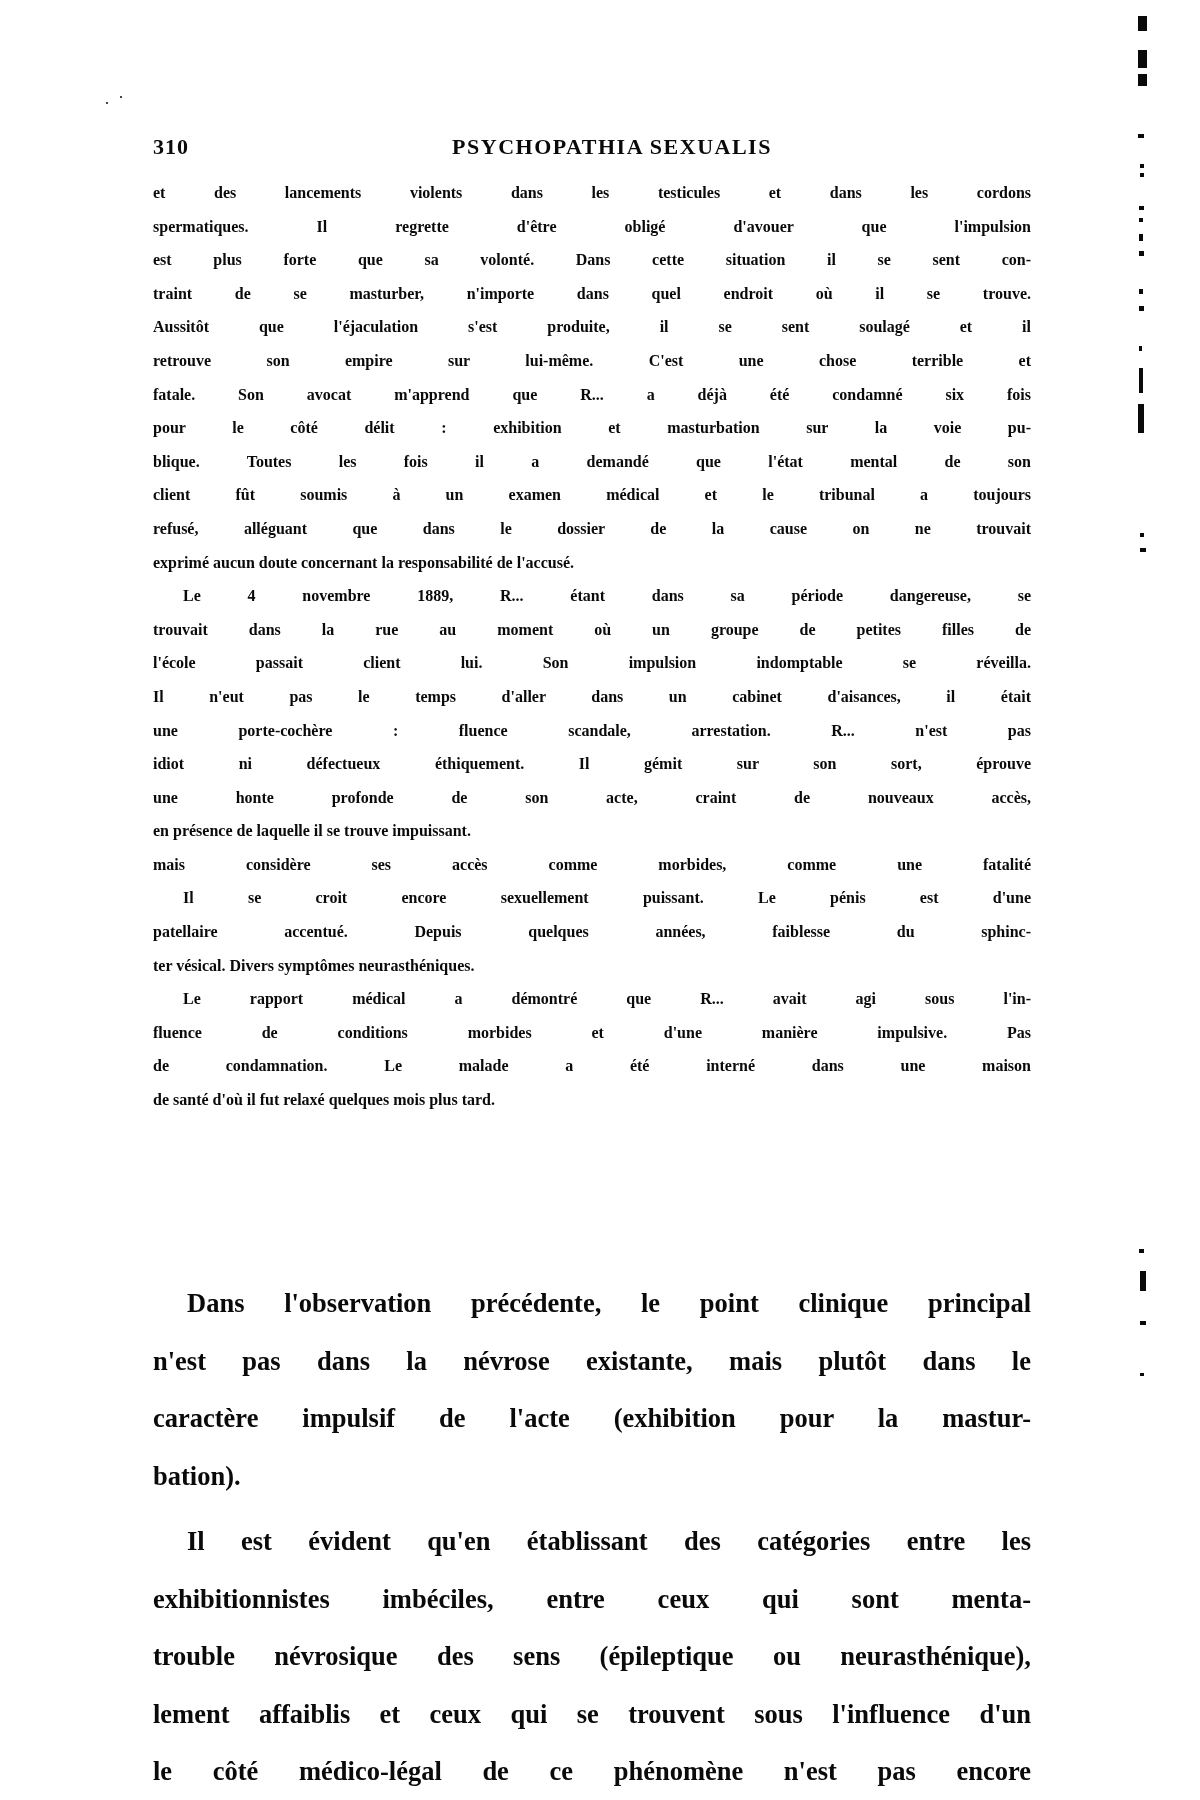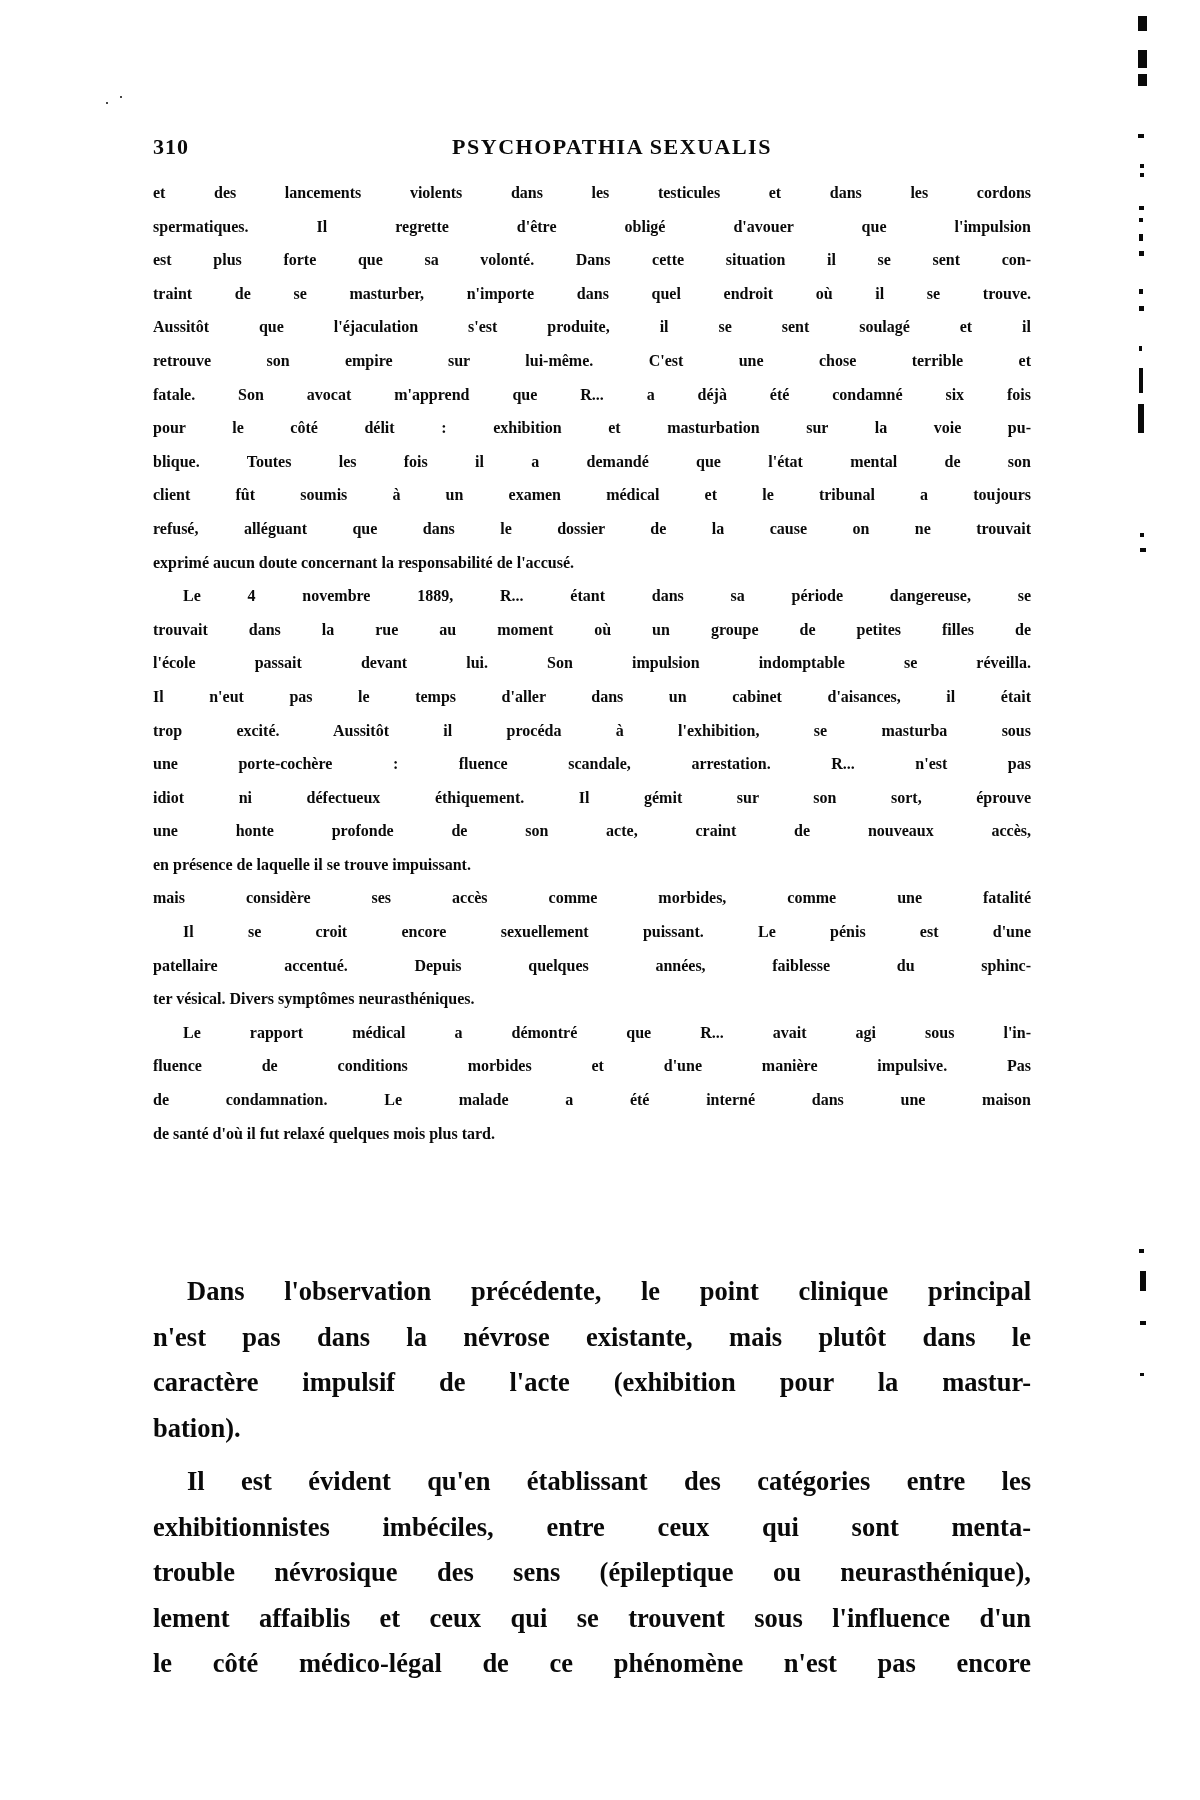--- a/index.html
+++ b/index.html
@@ -11,21 +11,21 @@
     }
     .running-head .pnum { position: absolute; left: 0; top: 0; letter-spacing: 1px; }
     .running-head .rtitle { position: absolute; left: 0; right: 0; top: 0; text-align: center; letter-spacing: 1.5px; padding-left: 40px; }
     .block {
       position: absolute; left: 153px; width: 878px;
       font-family: "Liberation Serif", serif; font-weight: bold;
     }
     .small { top: 160px; font-size: 16px; line-height: 33.6px; }
     .large { top: 1253px; font-size: 26.5px; line-height: 45.5px; }
     .line { display: block; white-space: nowrap; text-align: justify; text-align-last: justify; height: 33.6px; overflow: hidden; }
-    .large .line { height: 45.5px; }
+    .large .line { height: 45.5px; margin-top: 12px; }
     .line.last { text-align-last: left; }
     .line.indent { padding-left: 30px; }
     .large .line.indent { padding-left: 34px; }
     .gap-para { height: 8px; }
     .margin-marks { position: absolute; left: 1138px; top: 0; width: 20px; height: 1800px; }
     .mark { position: absolute; background: #0a0a0a; }
     .dust { position: absolute; background: #0a0a0a; border-radius: 1px; }
   </style>
 </head>
 <body>
@@ -47,23 +47,22 @@
     <span class="line">retrouve son empire sur lui-même. C'est une chose terrible et</span>
     <span class="line">fatale. Son avocat m'apprend que R... a déjà été condamné six fois</span>
     <span class="line">pour le côté délit : exhibition et masturbation sur la voie pu-</span>
     <span class="line">blique. Toutes les fois il a demandé que l'état mental de son</span>
     <span class="line">client fût soumis à un examen médical et le tribunal a toujours</span>
     <span class="line">refusé, alléguant que dans le dossier de la cause on ne trouvait</span>
     <span class="line last">exprimé aucun doute concernant la responsabilité de l'accusé.</span>
 
     <span class="line indent">Le 4 novembre 1889, R... étant dans sa période dangereuse, se</span>
     <span class="line">trouvait dans la rue au moment où un groupe de petites filles de</span>
-    <span class="line">l'école passait devant lui. Son impulsion indomptable se réveilla.</span>
+    <span class="line">l'école passait client lui. Son impulsion indomptable se réveilla.</span>
     <span class="line">Il n'eut pas le temps d'aller dans un cabinet d'aisances, il était</span>
-    <span class="line">trop excité. Aussitôt il procéda à l'exhibition, se masturba sous</span>
     <span class="line">une porte-cochère : fluence scandale, arrestation. R... n'est pas</span>
     <span class="line">idiot ni défectueux éthiquement. Il gémit sur son sort, éprouve</span>
     <span class="line">une honte profonde de son acte, craint de nouveaux accès,</span>
     <span class="line last">en présence de laquelle il se trouve impuissant.</span>
     <span class="line">mais considère ses accès comme morbides, comme une fatalité</span>
 
     <span class="line indent">Il se croit encore sexuellement puissant. Le pénis est d'une</span>
     <span class="line">patellaire accentué. Depuis quelques années, faiblesse du sphinc-</span>
     <span class="line last">ter vésical. Divers symptômes neurasthéniques.</span>
 

